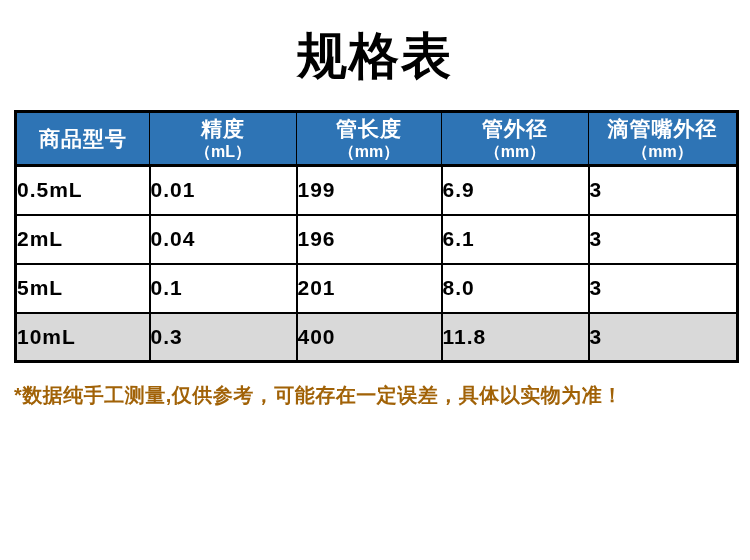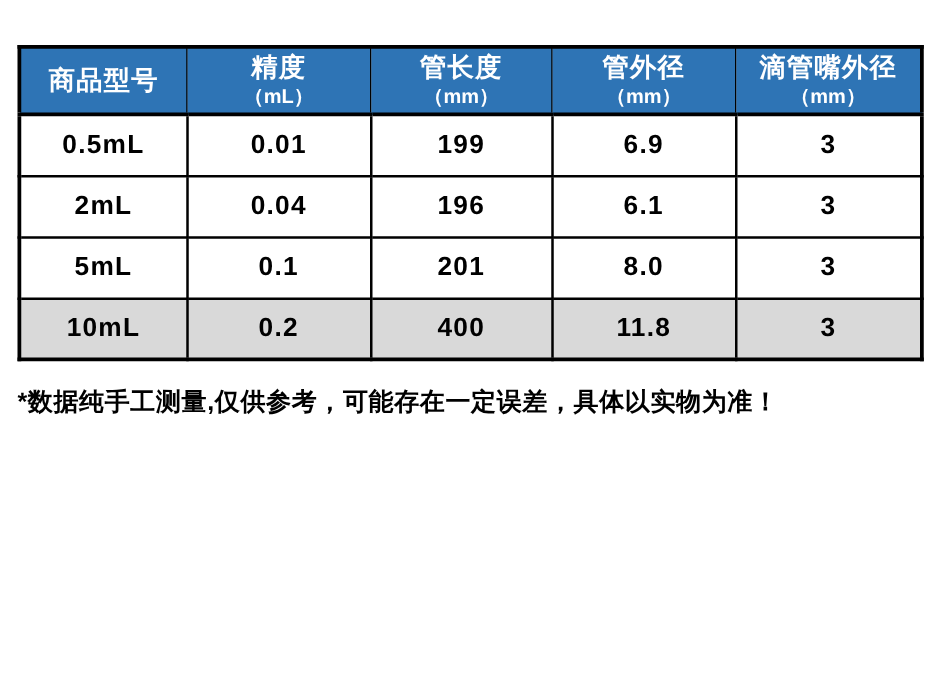--- a/index.html
+++ b/index.html
@@ -20,21 +20,21 @@
     margin-top: 26px;
     height: 60px;
     line-height: 60px;
     text-align: center;
     font-size: 50px;
     font-weight: 700;
     color: #000000;
     letter-spacing: 2px;
   }
   table.spec-table {
-    margin-top: 36px;
+    margin-top: 24px;
     width: 722px;
     table-layout: fixed;
     border-collapse: collapse;
     border: 3px solid var(--border-color, #000000);
   }
   table.spec-table th {
     background: var(--header-bg, #2e74b5);
     color: var(--header-text, #ffffff);
     border-left: 1px solid #000000;
     border-bottom: 3px solid var(--border-color, #000000);
@@ -51,42 +51,43 @@
     letter-spacing: 1px;
   }
   .th-unit {
     font-size: 16px;
     font-weight: 700;
     line-height: 21px;
   }
   table.spec-table td {
     border: 2px solid var(--border-color, #000000);
     height: 49px;
-    text-align: center;
+    text-align: left;
     vertical-align: middle;
     font-size: 21px;
     font-weight: 700;
     color: #000000;
     letter-spacing: 1px;
     background: #ffffff;
   }
   tr.stripe td { background: var(--stripe-bg, #d9d9d9); }
   .footnote {
     margin-top: 19px;
     font-size: 20px;
     font-weight: 700;
-    color: #000000;
+    color: #a16207;
     letter-spacing: 0.5px;
   }
 </style>
 </head>
 <body>
 
 <div class="page">
 
+  <div class="page-title">规格表</div>
 
   <table class="spec-table">
     <colgroup>
       <col style="width:134px">
       <col style="width:147px">
       <col style="width:145px">
       <col style="width:147px">
       <col style="width:149px">
     </colgroup>
     <thead>
@@ -130,21 +131,21 @@
       </tr>
       <tr>
         <td>5mL</td>
         <td>0.1</td>
         <td>201</td>
         <td>8.0</td>
         <td>3</td>
       </tr>
       <tr class="stripe">
         <td>10mL</td>
-        <td>0.2</td>
+        <td>0.3</td>
         <td>400</td>
         <td>11.8</td>
         <td>3</td>
       </tr>
     </tbody>
   </table>
 
   <div class="footnote">*数据纯手工测量,仅供参考，可能存在一定误差，具体以实物为准！</div>
 
 </div>

